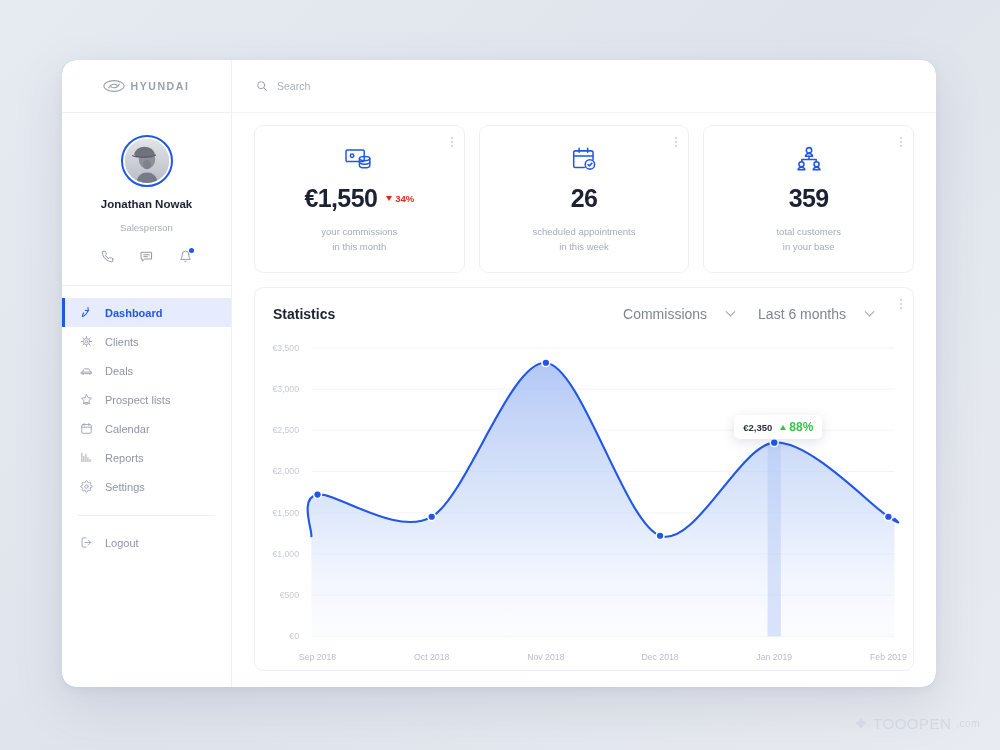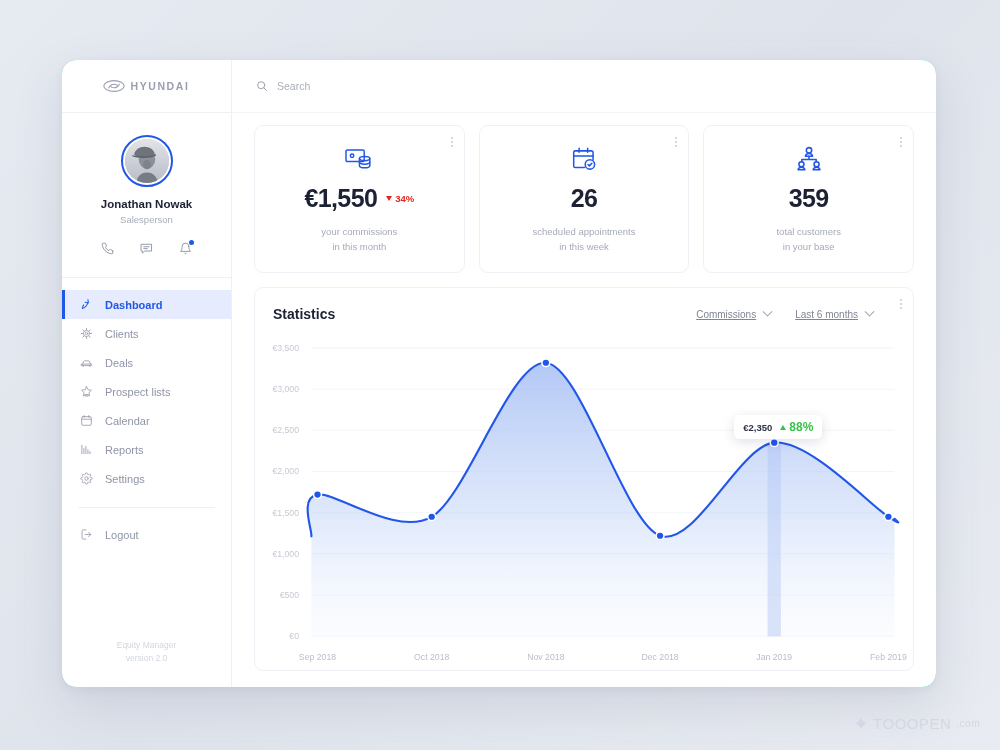--- a/index.html
+++ b/index.html
@@ -61,21 +61,21 @@
   .avatar {
     width: 100%; height: 100%; border-radius: 50%;
     overflow: hidden; background: #c9ccd4;
     position: relative;
   }
   .profile-name {
     margin-top: 11px;
     font-size: 11.5px; font-weight: 700; color: #1c2233;
   }
   .profile-role {
-    margin-top: 4px; font-size: 9.5px; color: #a8adba;
+    margin-top: 12px; font-size: 9.5px; color: #a8adba;
   }
   .profile-actions {
     margin-top: 16px;
     display: flex; gap: 26px; align-items: center;
   }
   .pa-btn { position: relative; display: block; cursor: pointer; }
   .badge-dot {
     position: absolute; right: -2px; top: -1px;
     width: 5px; height: 5px; border-radius: 50%;
     background: #2157e8;
@@ -167,22 +167,22 @@
     border: 1px solid #eef0f5;
     border-radius: 9px;
     height: 384px;
     position: relative;
     padding: 18px 18px 16px;
   }
   .panel-head { display: flex; align-items: center; }
   .panel-title { font-size: 14px; font-weight: 700; color: #1c2233; }
   .panel-controls { margin-left: auto; display: flex; gap: 24px; align-items: center; padding-right: 22px; }
   .dropdown {
-    display: flex; align-items: center; gap: 8px;
-    font-size: 10px; color: #7f8593; cursor: pointer; text-decoration: underline;
+    display: flex; align-items: center; gap: 20px;
+    font-size: 14px; color: #7f8593; cursor: pointer;
   }
   .chev { width: 7px; height: 7px; border-right: 1.3px solid #9aa0ad; border-bottom: 1.3px solid #9aa0ad; transform: rotate(45deg) translate(-2px,-2px); }
 
   
   .chart-area { position: absolute; left: 0; right: 0; top: 52px; bottom: 0; }
   .chart-svg { display: block; width: 100%; height: 100%; }
   .ylabel { font-size: 8.5px; fill: #c6cad3; text-anchor: end; font-family: "Liberation Sans", sans-serif; }
   .xlabel { font-size: 8.5px; fill: #b9bec8; text-anchor: middle; font-family: "Liberation Sans", sans-serif; }
   .gridline { stroke: #f2f4f8; stroke-width: 1; }
 
@@ -334,24 +334,20 @@
 
       <div class="nav-item">
         <svg class="nav-icon" viewBox="0 0 18 18" fill="none" stroke="#a0a5b2" stroke-width="1.3" stroke-linecap="round" stroke-linejoin="round">
           <path d="M8.2 2.6H4.3a1.4 1.4 0 0 0-1.4 1.4v10a1.4 1.4 0 0 0 1.4 1.4h3.9"></path>
           <path d="M11.6 12.3L14.9 9l-3.3-3.3M14.9 9H7.2"></path>
         </svg>
         <span class="nav-label">Logout</span>
       </div>
     </nav>
 
-    <div class="sidebar-footer">
-      <div class="sf-line">Equity Manager</div>
-      <div class="sf-line">version 2.0</div>
-    </div>
   </aside>
 
   <section class="main">
 
     <div class="topbar">
       <svg width="12" height="12" viewBox="0 0 18 18" fill="none" stroke="#9ba0ad" stroke-width="1.5" stroke-linecap="round">
         <circle cx="7.8" cy="7.8" r="5.3"></circle>
           <path d="M11.7 11.7l4 4"></path>
       </svg>
       <input class="search-input" type="text" placeholder="Search" style="">

